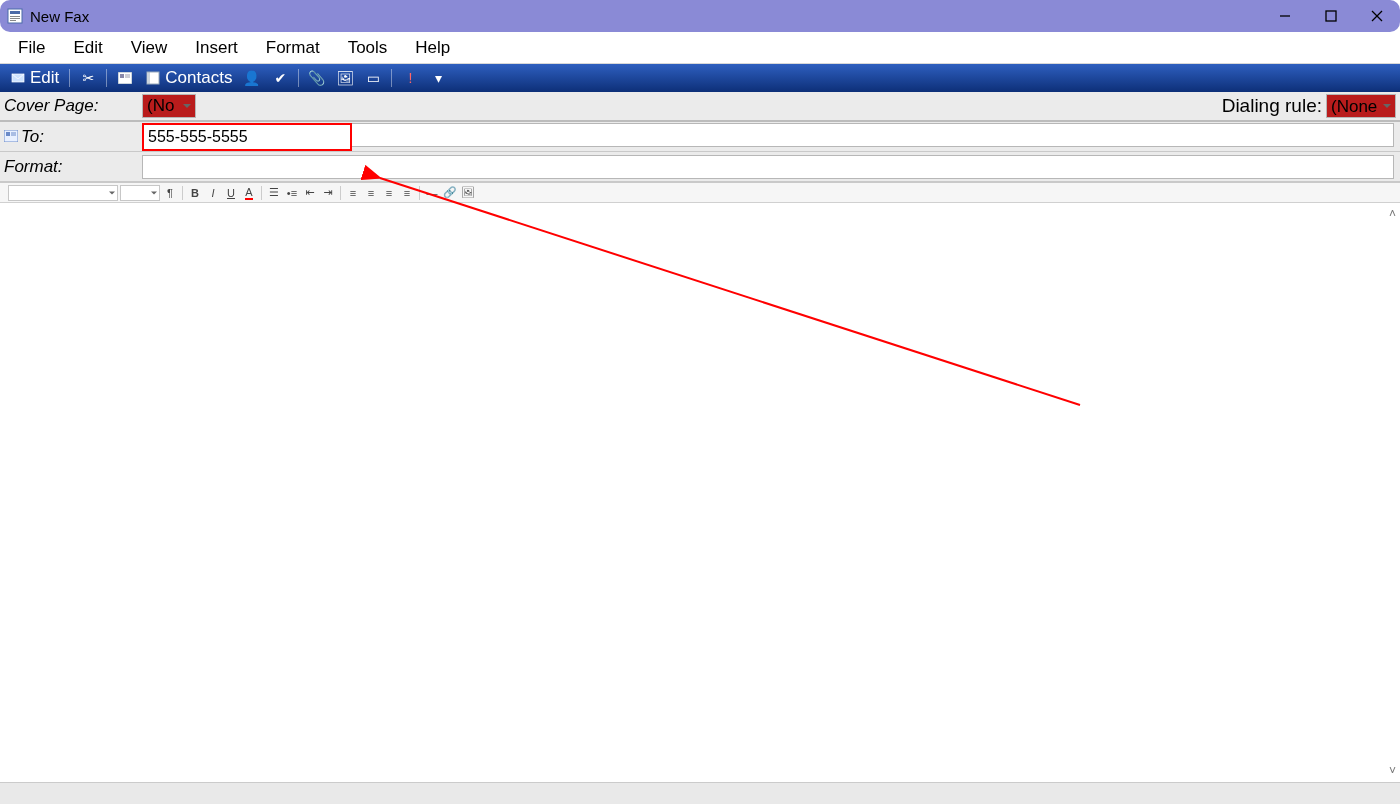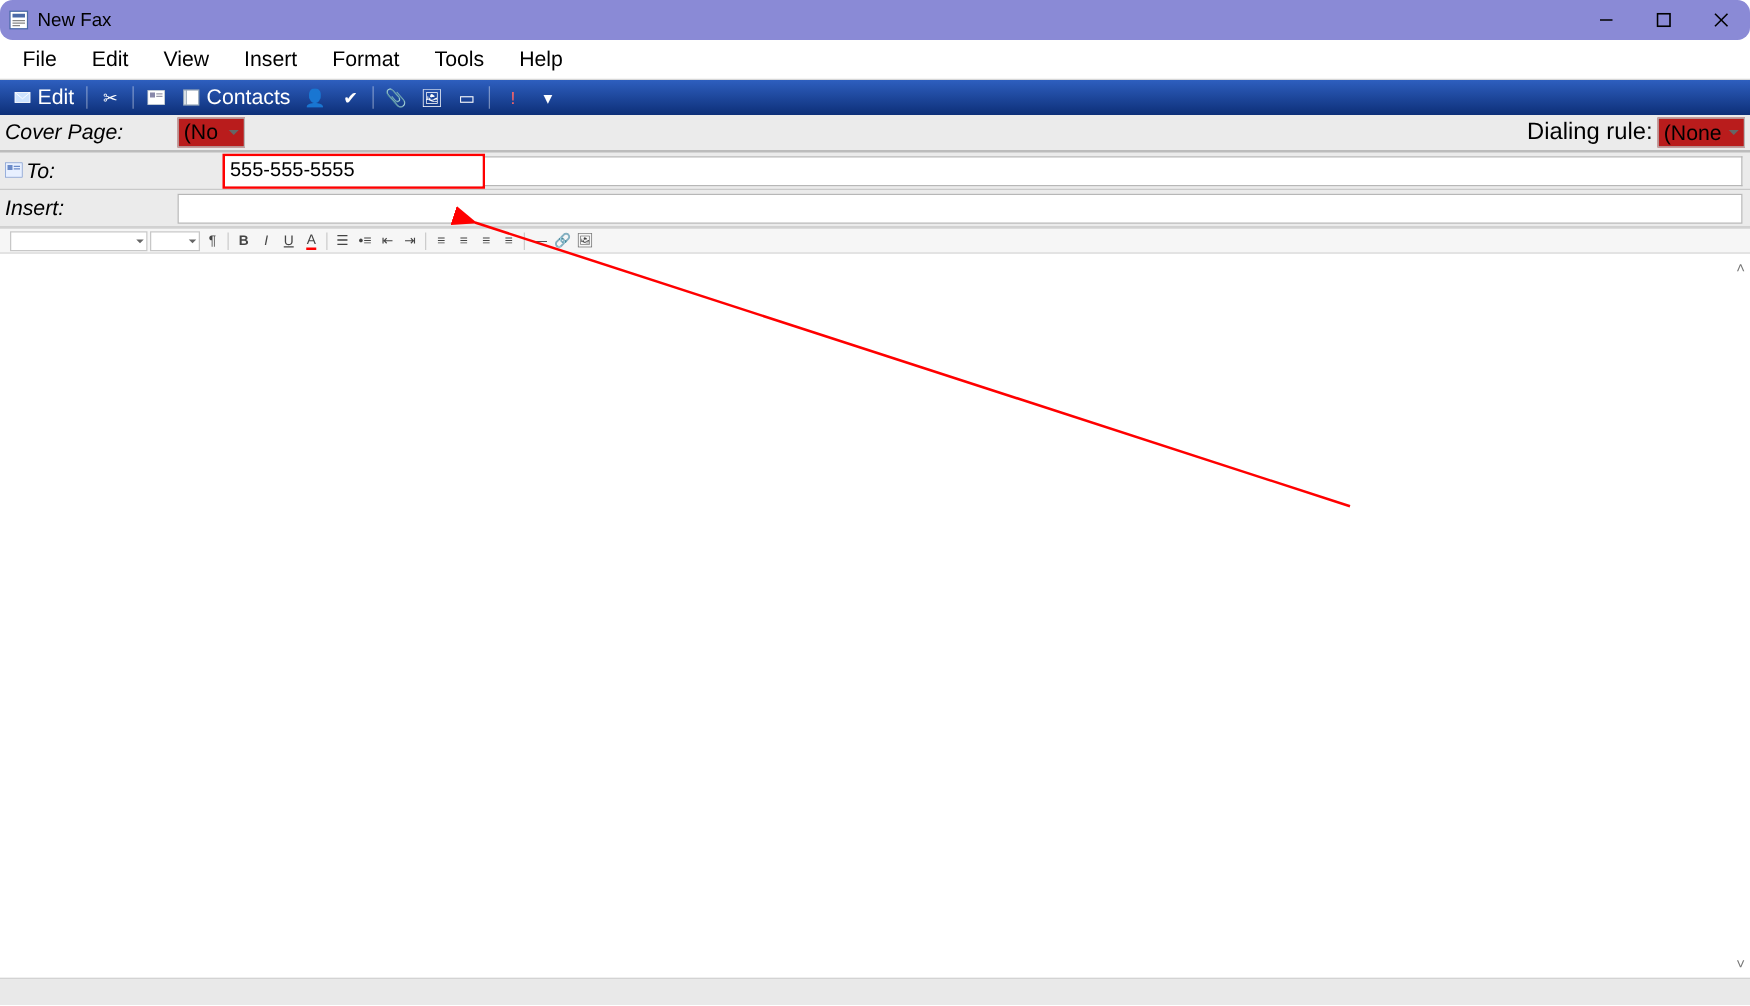--- a/index.html
+++ b/index.html
@@ -75,21 +75,21 @@
   .row.cover .right-group .rlabel { font-size: 19px; }
 
   .to-input-wrap {
     border: 2px solid red; height: 28px; display:flex; align-items:center; width: 210px;
     background:#fff;
   }
   .to-input-wrap input {
     border:none; outline:none; width:100%; height:100%; font-size:16px; padding:0 4px;
   }
   .row.to { border-bottom: 1px solid #c9c9c9; }
-  .row.to .field-area { align-items: center; margin-left: 36px; }
+  .row.to .field-area { align-items: flex-start; }
   .row.to .ext {
     flex:1; background:#fff; border:1px solid #b7b7b7; border-left:none; height:24px;
   }
   .row.subject { border-bottom: 1px solid #c9c9c9; }
 
   
   .format-toolbar {
     height: 20px; background:#f6f6f6; border-bottom:1px solid #d0d0d0;
     display:flex; align-items:center; padding-left:8px; gap:2px; font-size:10px; color:#555;
   }
@@ -264,21 +264,21 @@
     </div>
     <div class="field-area" style="gap:0;">
       <div class="to-input-wrap">
         <input type="text" value="555-555-5555" style="">
       </div>
       <div class="ext"></div>
     </div>
   </div>
 
   <div class="row subject">
-    <div class="label">Insert:</div>
+    <div class="label">Format:</div>
     <div class="field-area">
       <input class="text-input" type="text" value="" style="">
     </div>
   </div>
 
 </div>
 
 <div class="format-toolbar">
   <div class="fsel"></div>
   <div class="fsel short"></div>

